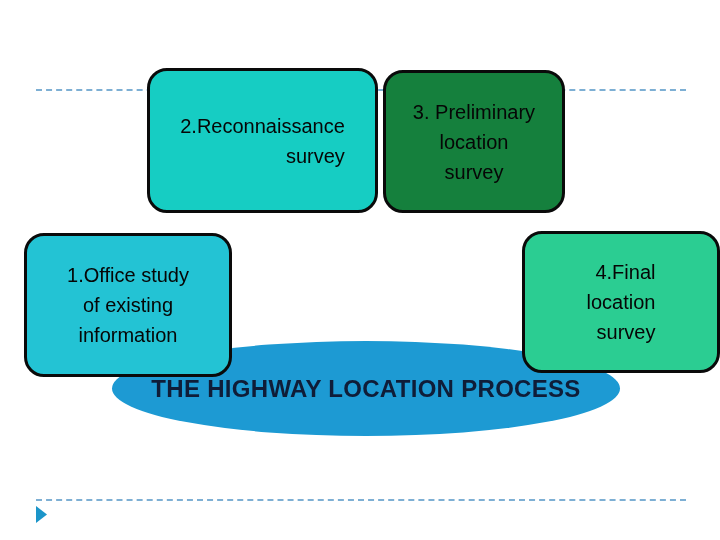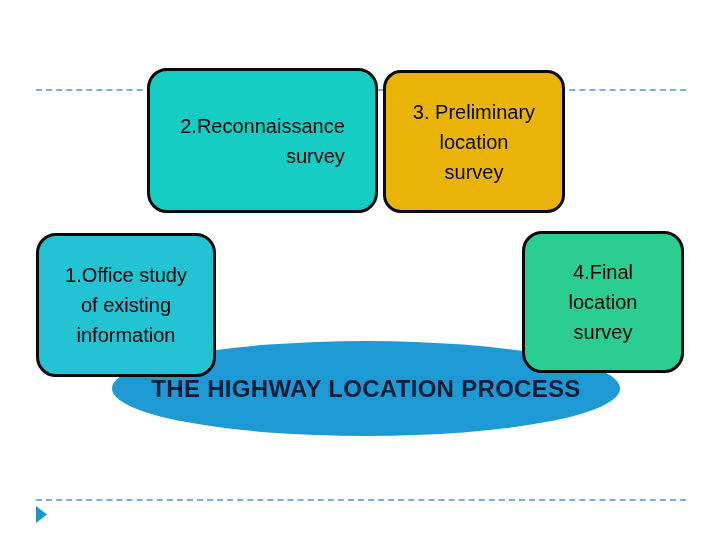--- a/index.html
+++ b/index.html
@@ -57,24 +57,24 @@
     align-items: center;
     justify-content: center;
     text-align: center;
   }
   .box-label {
     font-size: 20px;
     line-height: 1.5;
     color: #060606;
     white-space: pre-line;
   }
-  .box1 { left: 36px;  top: 233px; width: 180px; height: 144px; }
+  .box1 { left: 24px;  top: 233px; width: 208px; height: 144px; }
   .box2 { left: 147px; top: 68px;  width: 231px; height: 145px; }
   .box3 { left: 383px; top: 70px;  width: 182px; height: 143px; }
-  .box4 { left: 522px; top: 231px; width: 162px; height: 142px; }
+  .box4 { left: 522px; top: 231px; width: 198px; height: 142px; text-align: right; }
 
   
   .triangle {
     position: absolute;
     left: 36px;
     top: 506px;
     width: 11px;
     height: 17px;
     clip-path: polygon(0 0, 100% 50%, 0 100%);
     z-index: 1;
@@ -95,21 +95,21 @@
     <span class="box-label">1.Office study
 of existing
 information</span>
   </div>
 
   <div class="box box2" style="background: rgb(22, 205, 195); text-align: right;">
     <span class="box-label">2.Reconnaissance
 survey</span>
   </div>
 
-  <div class="box box3" style="background: #eab308; border-radius: 18px;">
+  <div class="box box3" style="background: #15803d;">
     <span class="box-label">3. Preliminary
 location
 survey</span>
   </div>
 
   <div class="box box4" style="background: rgb(43, 205, 146);">
     <span class="box-label">4.Final
 location
 survey</span>
   </div>

